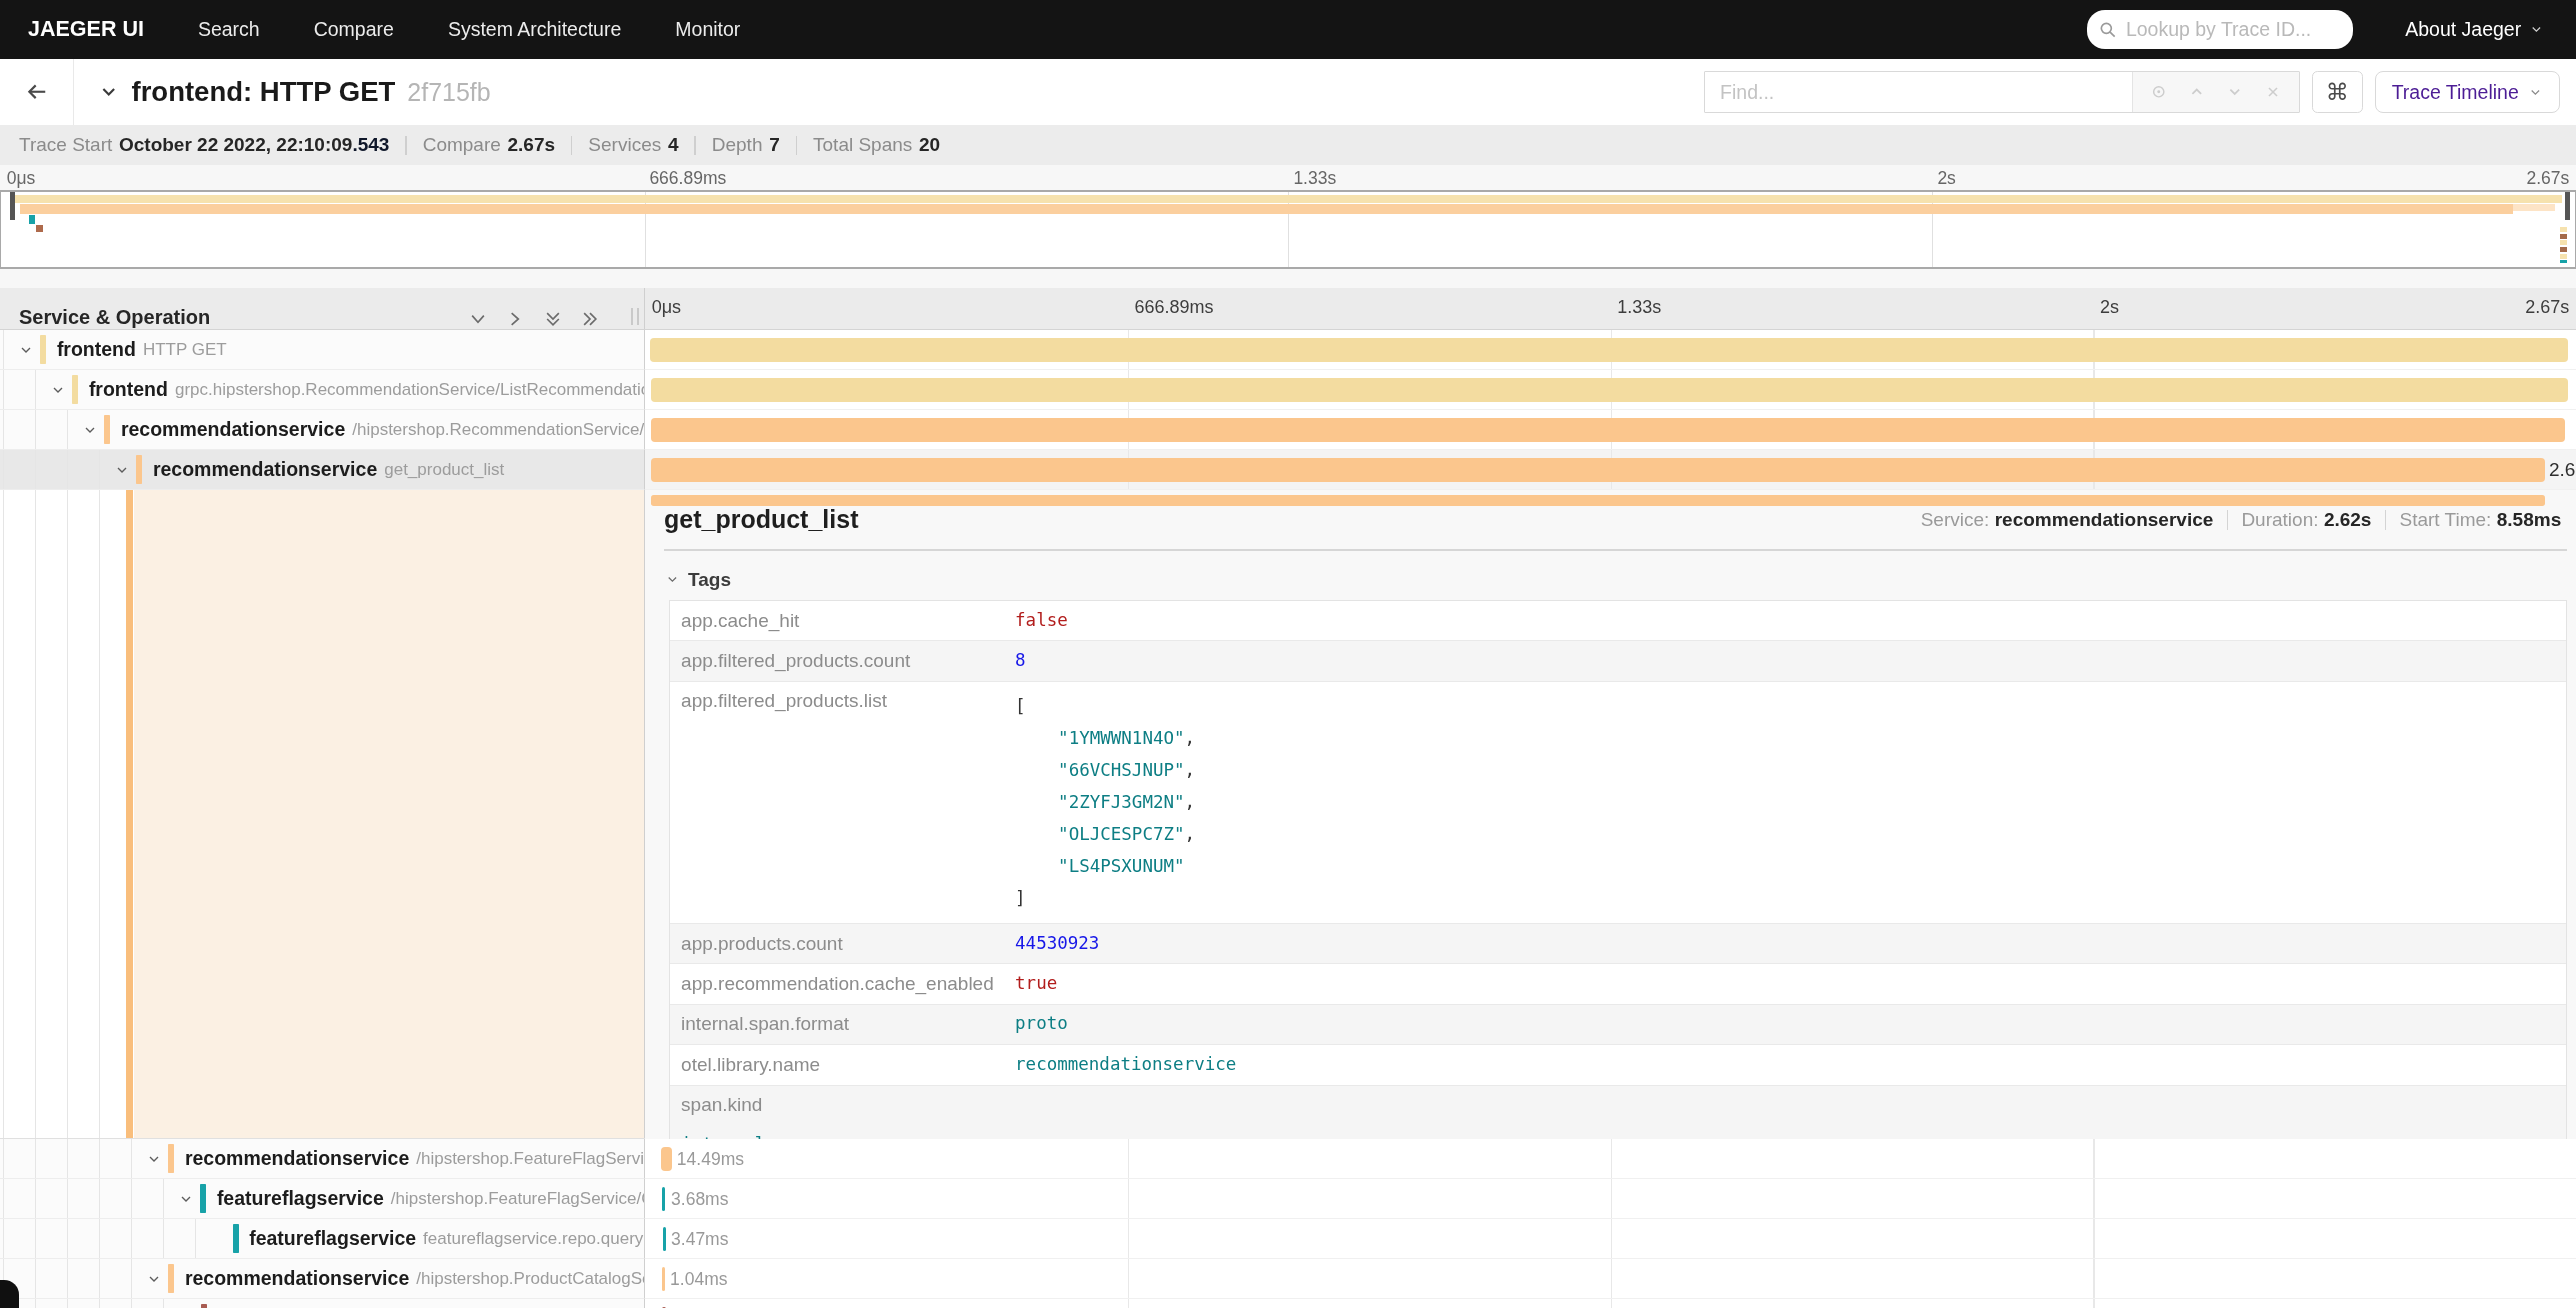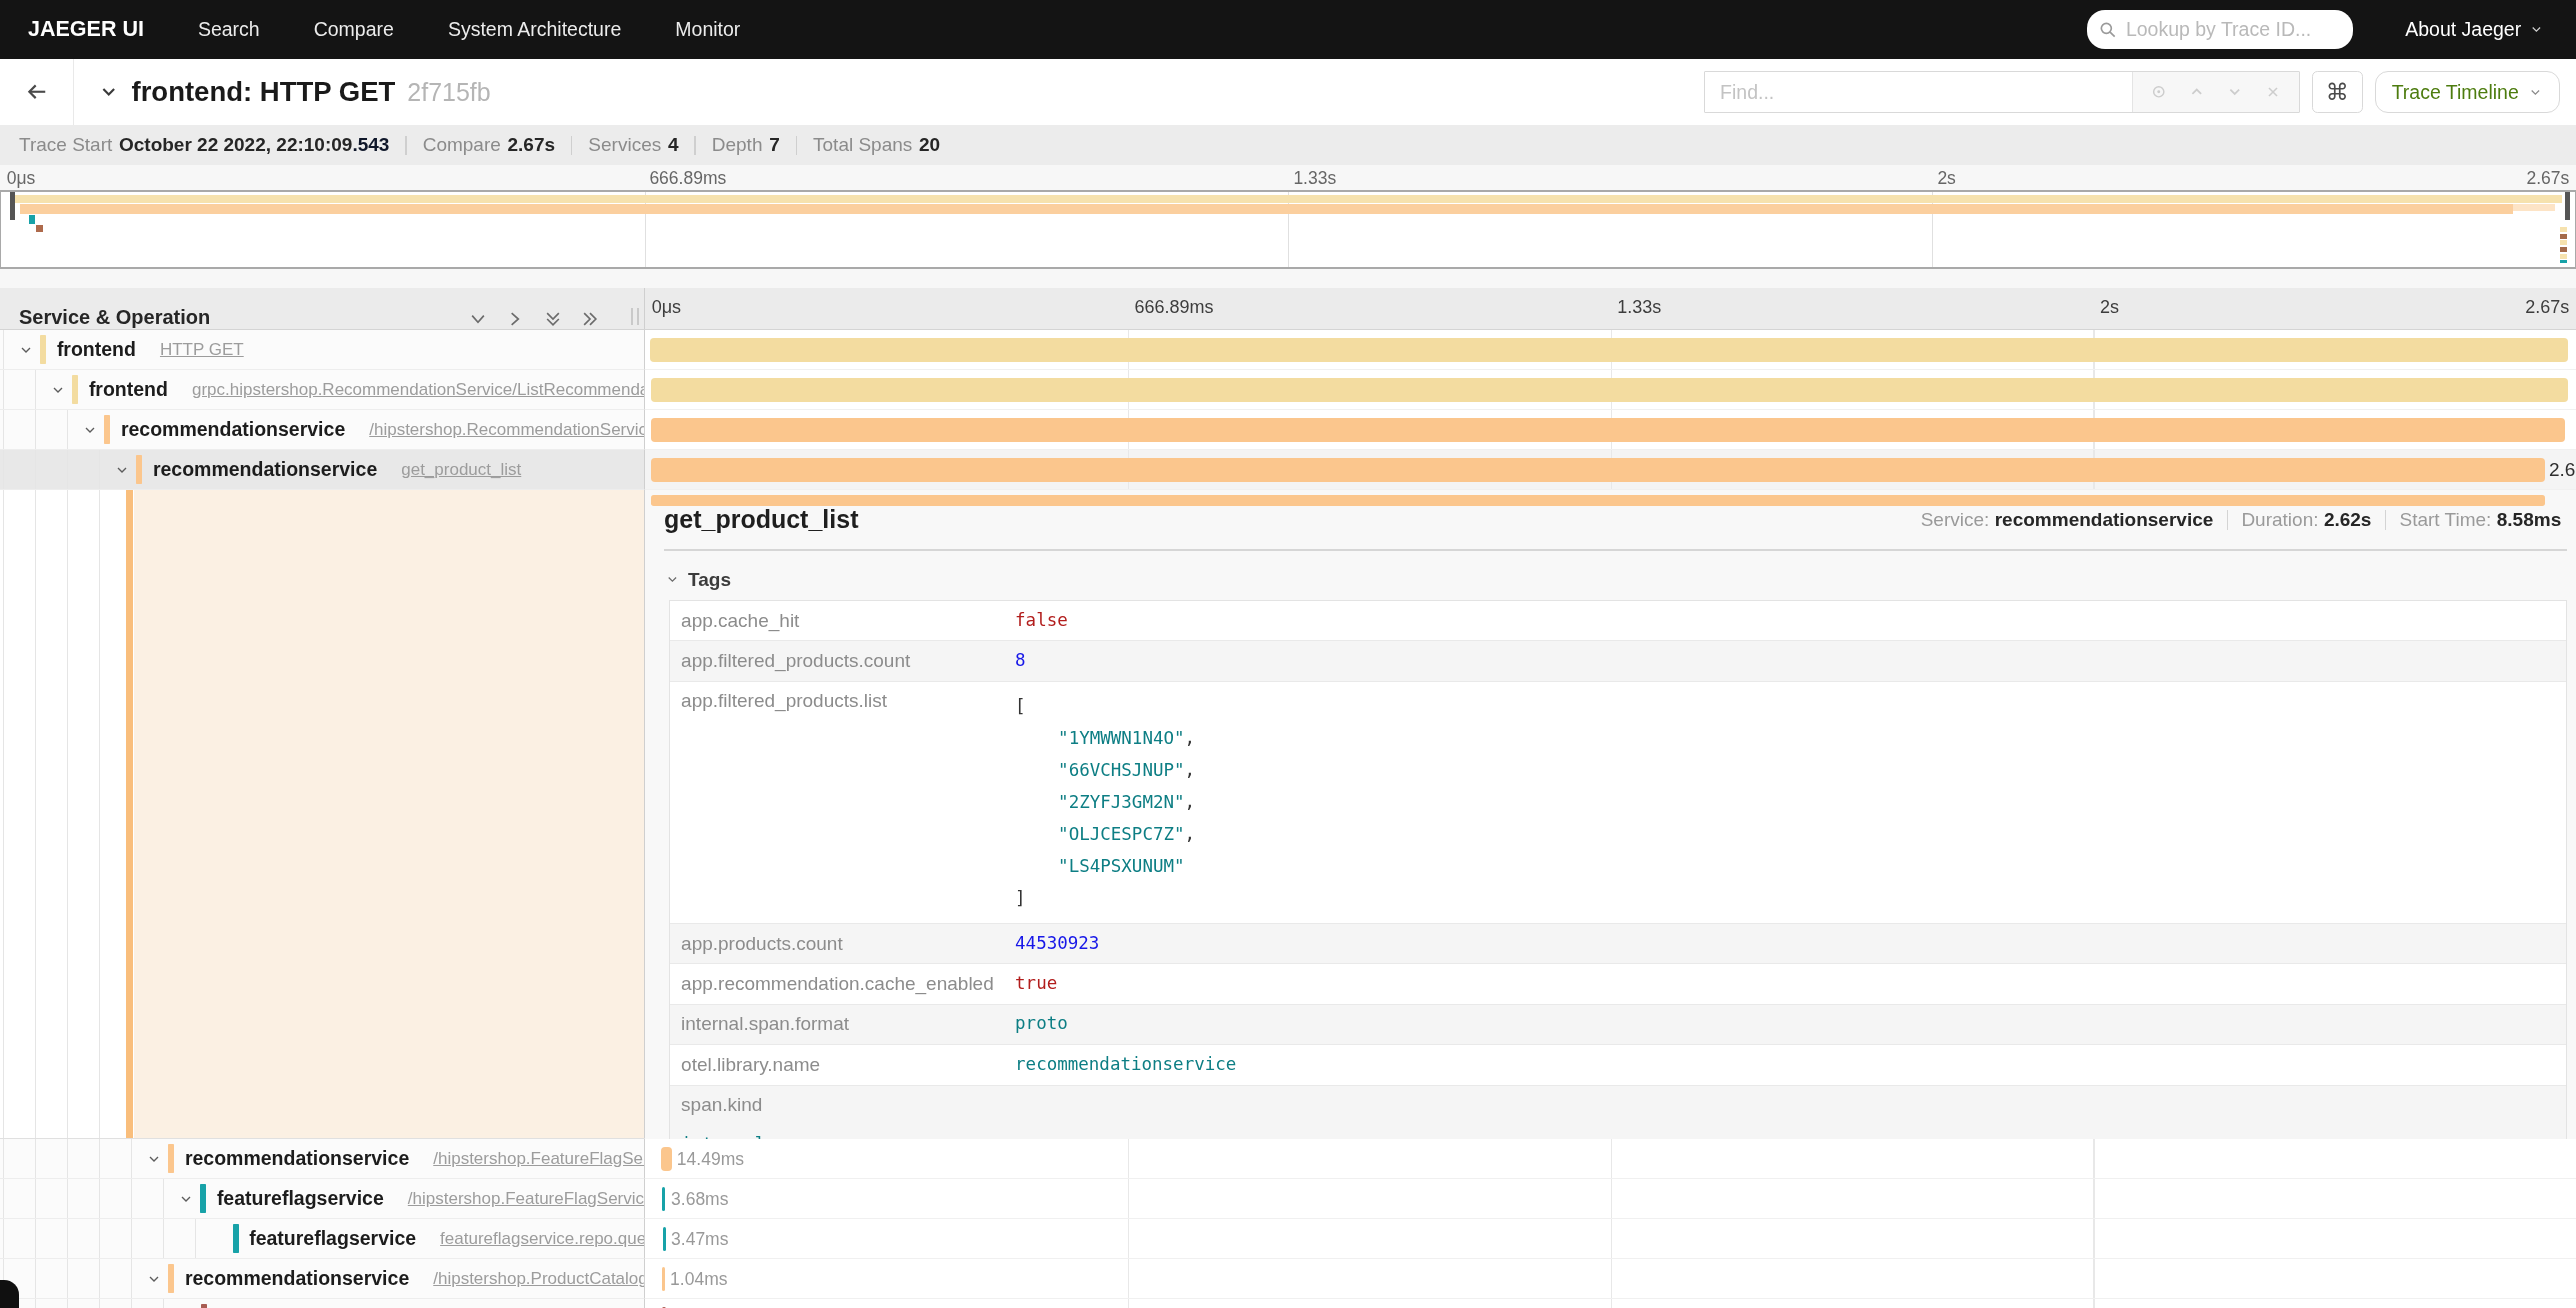--- a/index.html
+++ b/index.html
@@ -25,22 +25,22 @@
   .trace-title { font-size: 27.5px; font-weight: 700; color: #1a1a1a; }
   .trace-id { font-size: 25px; color: #b5b5b5; margin-left: 12px; }
   .thdr-right { display: flex; align-items: center; gap: 12px; padding-right: 16px; }
   .find-group { display: flex; align-items: stretch; height: 42px; border: 1.3px solid #d9d9d9; border-radius: 1px; overflow: hidden; text-align: center; }
   .find-input { width: 427px; background: #fff; display: flex; align-items: center; padding: 0 14.8px; }
   .find-input span { color: #c3c3c3; font-size: 19.5px; }
   .find-suffix { display: flex; align-items: center; background: #f7f7f7; border-left: 1.3px solid #e4e4e4; padding: 0 6.7px; }
   .find-suffix .fico { width: 38px; display: flex; justify-content: center; align-items: center; color: #cdcdcd; font-size: 20px; }
   .cmd-btn { width: 51px; height: 42px; border: 1.3px solid #d9d9d9; border-radius: 5.4px; display: flex;
     align-items: center; justify-content: center; font-size: 23px; color: #4a4a4a; background: #fff; }
-  .view-btn { height: 42px; border: 1.3px solid #d9d9d9; border-radius: 13px; background: #fff; display: flex;
-    align-items: center; gap: 9.4px; padding: 0 16px; font-size: 19.5px; color: #4d7c0f; }
+  .view-btn { height: 42px; border: 1.3px solid #d9d9d9; border-radius: 8px; background: #fff; display: flex;
+    align-items: center; gap: 9.4px; padding: 0 16px; font-size: 19.5px; color: #4c1d95; }
 
   
   .summary { height: 40px; background: #ececec; display: flex; align-items: center; padding: 0 19px; font-size: 19px; }
   .summary .lbl { color: #8b8b8b; margin-right: 6.7px; }
   .summary .val { color: #262626; font-weight: 700; }
   .summary .frac { color: #0f172a; font-weight: 700; }
   .summary .sep { width: 1.3px; height: 19px; background: #cfcfcf; margin: 0 16px; }
 
   
   .map-section { background: #f7f7f7; padding-bottom: 19px; }
@@ -77,21 +77,21 @@
     padding-left: calc(17.5px + var(--d) * 32px); }
   .row-right { flex: 1; position: relative; background: #fff; border-bottom: 1.3px solid #f0f0f0; overflow: hidden; }
   .row.selected .row-left { background: #e8e8e8; }
   .row.selected .row-right { background: #f4f4f4; }
   .guides { position: absolute; left: 0; top: 0; bottom: 0; width: calc(var(--d) * 32px + 5.4px);
     background: repeating-linear-gradient(90deg, transparent 0 2.7px, #e5e5e5 2.7px 4px, transparent 4px 32px); }
   .chev { display: flex; margin-right: 6.7px; flex: none; }
   .chev-spacer { width: 23px; flex: none; }
   .accent { width: 6px; height: 29.5px; margin-right: 10.7px; flex: none; border-radius: 0.7px; }
   .svc { font-size: 19.5px; font-weight: 600; color: #1c1c1c; white-space: nowrap; }
-  .op { font-size: 17px; color: #9c9c9c; margin-left: 24px; white-space: nowrap; text-decoration: underline; }
+  .op { font-size: 17px; color: #9c9c9c; margin-left: 7px; white-space: nowrap; }
   .gl { position: absolute; top: 0; bottom: 0; width: 1.3px; background: #e8e8e8; }
   .g25 { left: 25%; } .g50 { left: 50%; } .g75 { left: 75%; }
   .bar { position: absolute; top: 50%; transform: translateY(-50%); height: 24px; border-radius: 4px; min-width: 3.4px; }
   .dur { position: absolute; top: 50%; transform: translateY(-50%); font-size: 17.5px; color: #999; white-space: nowrap; }
   .dur.dark { color: #2e2e2e; font-size: 19px; }
 
   
   .detail-row { height: 649px; display: flex; border-bottom: 1.3px solid #e0e0e0; }
   .detail-left { width: 645px; position: relative; background: #fff; border-right: 1.3px solid #cfcfcf; }
   .detail-left .guides { width: 132px; }

